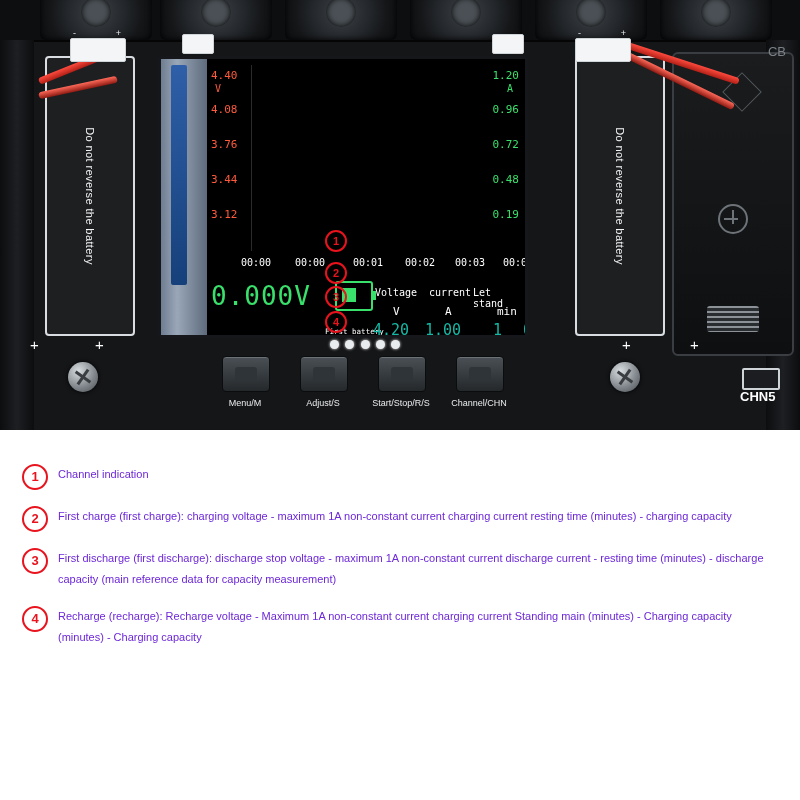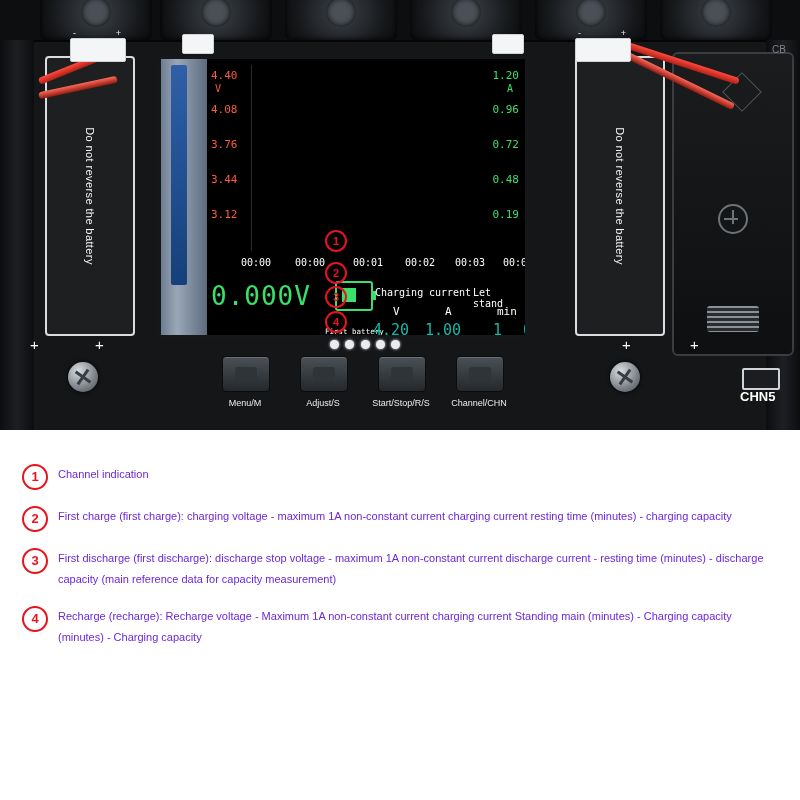--- a/index.html
+++ b/index.html
@@ -29,21 +29,21 @@
            white-space:nowrap;color:#f2f4f6;font-size:11px;letter-spacing:.4px;}
   .wellbig{position:absolute;left:672px;top:52px;width:118px;height:300px;border:2px solid #3a3e42;border-radius:6px;
            background:linear-gradient(180deg,#1a1c1e,#0e0f11);}
   .wellbig .plus{position:absolute;left:50%;top:150px;transform:translateX(-50%);width:26px;height:26px;border:2px solid #6d7378;border-radius:50%;}
   .wellbig .plus:before,.wellbig .plus:after{content:"";position:absolute;background:#6d7378;}
   .wellbig .plus:before{left:50%;top:4px;width:2px;height:14px;margin-left:-1px;}
   .wellbig .plus:after{top:50%;left:4px;height:2px;width:14px;margin-top:-1px;}
   .spring{position:absolute;left:50%;bottom:22px;transform:translateX(-50%);width:52px;height:26px;
           background:repeating-linear-gradient(180deg,#8b9196 0 2px,#2a2d30 2px 5px);border-radius:3px;}
   .diamond{position:absolute;left:728px;top:78px;width:26px;height:26px;border:1px solid #53585c;transform:rotate(45deg);}
-  .cblabel{position:absolute;right:14px;top:44px;color:#7c8288;font-size:10px;}
+  .cblabel{position:absolute;right:14px;top:44px;color:#7c8288;font-size:13px;}
 
   
   .conn{position:absolute;width:54px;height:22px;background:#f3f5f7;border:1px solid #cfd4d8;border-radius:2px;}
   .connL{left:70px;top:38px;} .connR{left:575px;top:38px;}
   .conn span{position:absolute;top:-11px;font-size:9px;color:#e8ebee;}
   .wire{position:absolute;height:7px;border-radius:4px;background:linear-gradient(180deg,#ff4b3e,#b01f16);}
   .wireL{left:36px;top:62px;width:86px;transform:rotate(-22deg);}
   .wireL2{left:38px;top:84px;width:80px;transform:rotate(-12deg);background:linear-gradient(180deg,#ff6a5a,#8e1a12);}
   .wireR{left:612px;top:58px;width:130px;transform:rotate(18deg);}
   .wireR2{left:614px;top:76px;width:126px;transform:rotate(26deg);background:linear-gradient(180deg,#ff6a5a,#8e1a12);}
@@ -178,21 +178,21 @@
       <div class="tlabel" style="left:88px">00:00</div>
       <div class="tlabel" style="left:146px">00:01</div>
       <div class="tlabel" style="left:198px">00:02</div>
       <div class="tlabel" style="left:248px">00:03</div>
       <div class="tlabel" style="left:296px">00:04</div>
 
       <div class="bigv">0.000V</div>
 
       <div class="chcell"></div>
 
-      <div class="thead" style="left:168px;top:228px">Charging</div>
+      <div class="thead" style="left:168px;top:228px">Voltage</div>
       <div class="thead" style="left:222px;top:228px">current</div>
       <div class="thead" style="left:266px;top:228px">Let stand</div>
       <div class="thead" style="left:318px;top:228px">capacity</div>
 
       <div class="tunit" style="left:186px;top:246px">V</div>
       <div class="tunit" style="left:238px;top:246px">A</div>
       <div class="tunit" style="left:290px;top:246px">min</div>
 
       <div class="rowlbl" style="left:118px;top:268px">First battery</div>
       <div class="cellv c-first" style="left:166px;top:262px">4.20</div>

